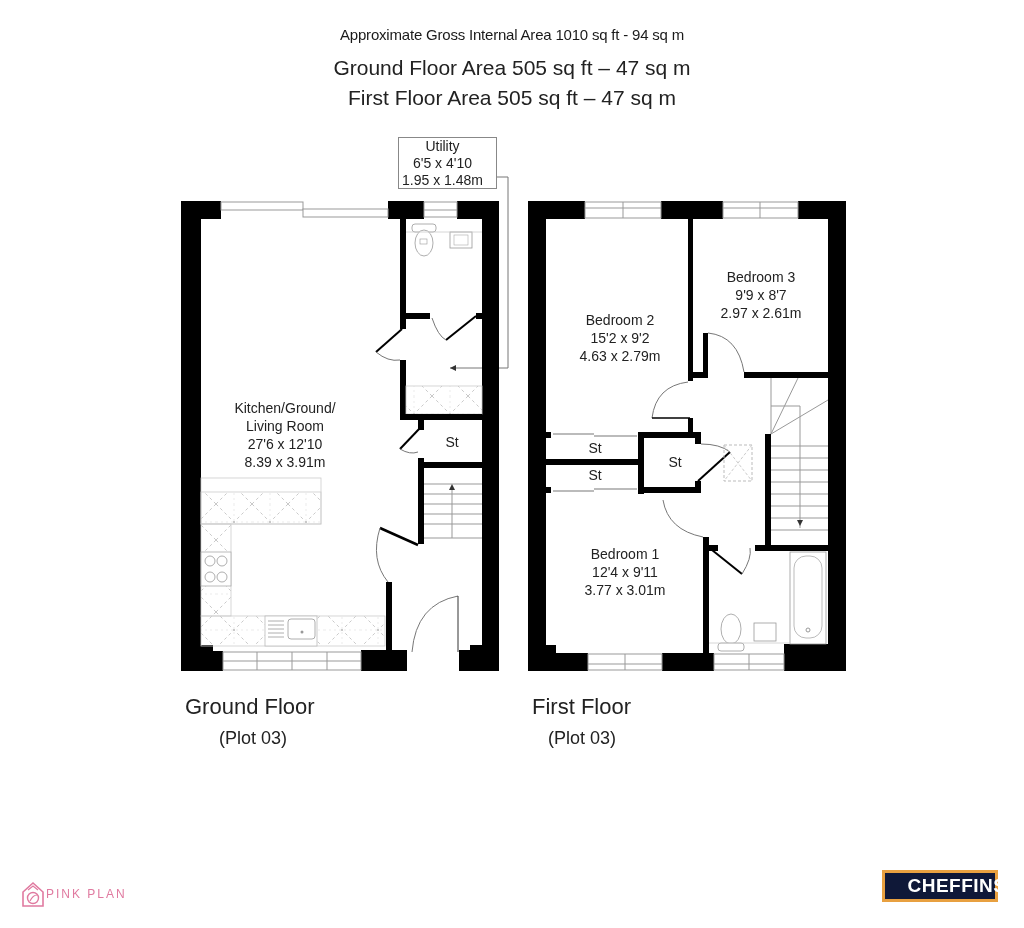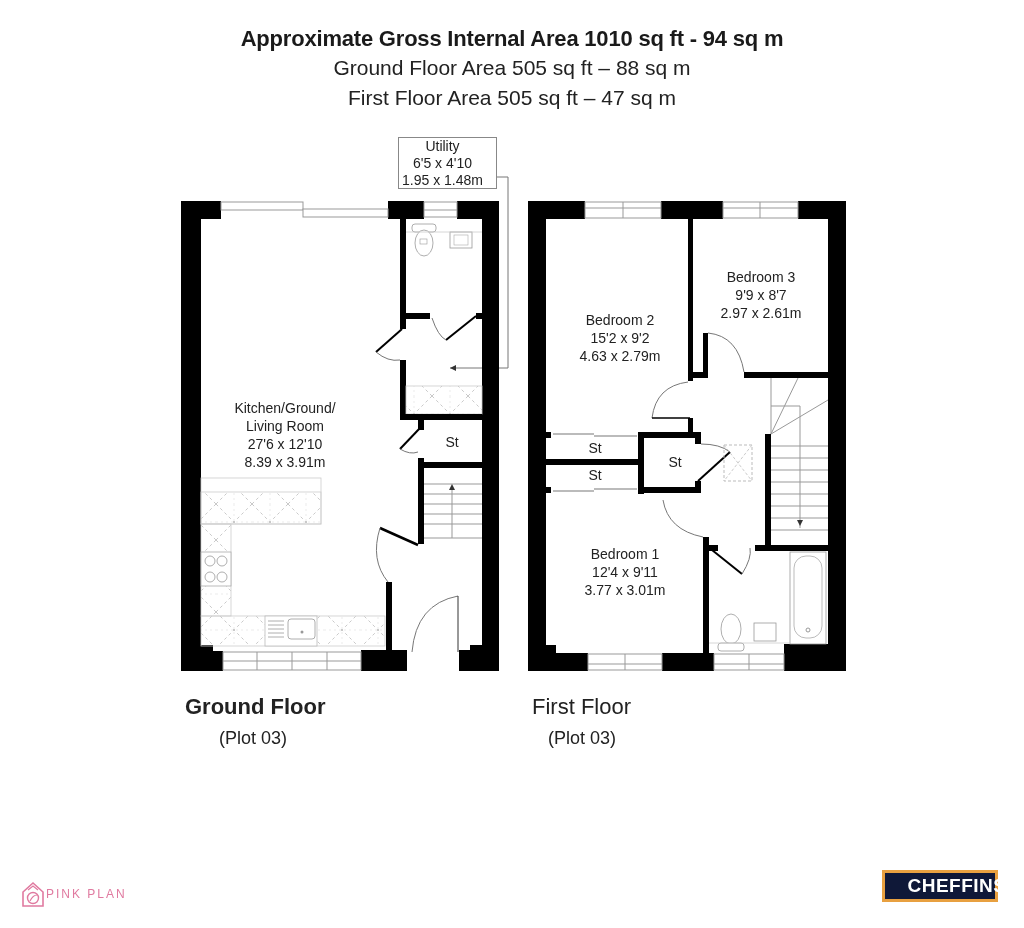--- a/index.html
+++ b/index.html
@@ -1,36 +1,36 @@
 <!DOCTYPE html>
 <html><head>
 <meta charset="utf-8">
 <style>
   html, body { margin: 0; padding: 0; background: #ffffff; }
   body { width: 1024px; height: 928px; position: relative; overflow: hidden; font-family: "Liberation Sans", sans-serif; color: #1a1a1a; }
   .hdr { position: absolute; left: 0; width: 1024px; text-align: center; }
-  .hdr-title { top: 26px; font-size: 22px; font-weight: bold; letter-spacing: -0.2px; }
+  .hdr-title { top: 26px; font-size: 15px; font-weight: normal; letter-spacing: -0.2px; }
   .hdr-sub { font-size: 21px; font-weight: normal; color: #222; }
   .hdr-sub1 { top: 56px; }
   .hdr-sub2 { top: 86px; }
   svg.plan { position: absolute; left: 0; top: 0; }
   .lbl { position: absolute; text-align: center; font-size: 14px; line-height: 18px; color: #222; }
   .floor-lbl { position: absolute; font-size: 22px; color: #222; }
   .plot-lbl { position: absolute; font-size: 18px; color: #222; }
   .pinkplan { position: absolute; left: 20px; top: 880px; display: flex; align-items: center; }
   .pinkplan-text { color: #e07aa0; font-size: 12px; letter-spacing: 2px; }
   .cheffins { position: absolute; left: 882px; top: 870px; width: 116px; height: 32px; background: #0f1838; border: 3px solid #e8a040; box-sizing: border-box; display: flex; align-items: center; justify-content: center; padding-left: 34px; }
   .cheffins-text { color: #ffffff; font-weight: bold; font-size: 19px; letter-spacing: 0.5px; font-family: "Liberation Sans", sans-serif; }
   .util-box { position: absolute; left: 398px; top: 137px; width: 99px; height: 52px; border: 1px solid #888; box-sizing: border-box; background: #fff; }
 </style>
 </head>
 <body>
 
 <div class="hdr hdr-title">Approximate Gross Internal Area 1010 sq ft - 94 sq m</div>
-<div class="hdr hdr-sub hdr-sub1">Ground Floor Area 505 sq ft – 88 sq m</div>
+<div class="hdr hdr-sub hdr-sub1">Ground Floor Area 505 sq ft – 47 sq m</div>
 <div class="hdr hdr-sub hdr-sub2">First Floor Area 505 sq ft – 47 sq m</div>
 
 <svg class="plan" width="1024" height="928" viewBox="0 0 1024 928">
   <defs>
     <pattern id="xhatch" width="36" height="36" patternUnits="userSpaceOnUse">
       <path d="M0 0 L36 36 M36 0 L0 36" stroke="#bbb" stroke-width="0.8" stroke-dasharray="3 3"></path>
       <path d="M18 0 L18 36 M0 18 L36 18" stroke="#ddd" stroke-width="0.6" stroke-dasharray="2 3"></path>
     </pattern>
   </defs>
 
@@ -256,21 +256,21 @@
 <div class="lbl" style="left:570px; top:545px; width:110px;">
   <div>Bedroom 1</div>
   <div>12'4 x 9'11</div>
   <div>3.77 x 3.01m</div>
 </div>
 
 <div class="lbl" style="left:575px; top:439px; width:40px;">St</div>
 <div class="lbl" style="left:575px; top:466px; width:40px;">St</div>
 <div class="lbl" style="left:655px; top:453px; width:40px;">St</div>
 
-<div class="floor-lbl" style="left:185px; top:694px;font-weight:bold;">Ground Floor</div>
+<div class="floor-lbl" style="left:185px; top:694px;">Ground Floor</div>
 <div class="plot-lbl" style="left:219px; top:728px;">(Plot 03)</div>
 <div class="floor-lbl" style="left:532px; top:694px;">First Floor</div>
 <div class="plot-lbl" style="left:548px; top:728px;">(Plot 03)</div>
 
 <div class="pinkplan">
   <svg width="26" height="28" viewBox="0 0 26 28">
     <path d="M3 12 L13 3 L23 12 V26 H3 Z" fill="none" stroke="#e07aa0" stroke-width="1.6"></path>
     <path d="M8 10 L13 6 L18 10" fill="none" stroke="#e07aa0" stroke-width="1.2"></path>
     <circle cx="13" cy="18" r="5.5" fill="none" stroke="#e07aa0" stroke-width="1.4"></circle>
     <path d="M10 21 Q13 15 17 15" fill="none" stroke="#e07aa0" stroke-width="1.2"></path>

